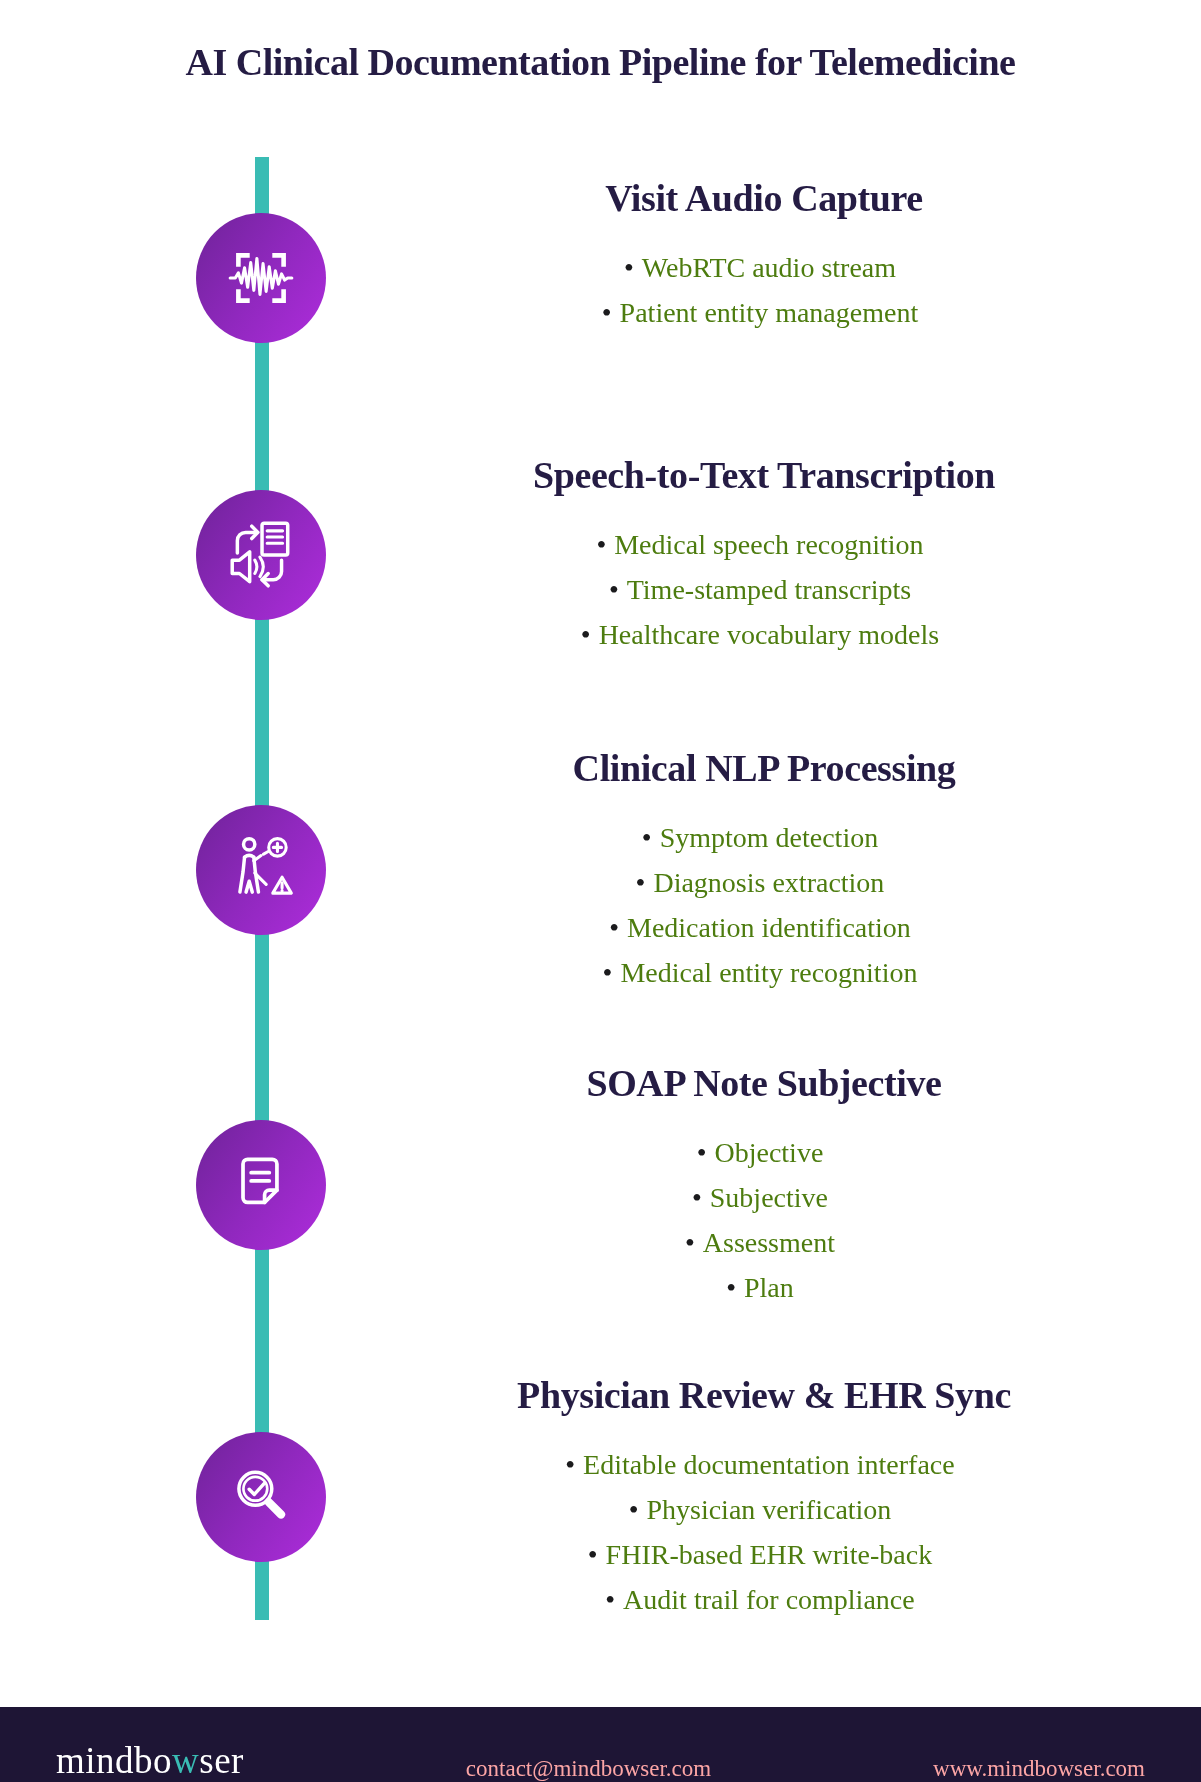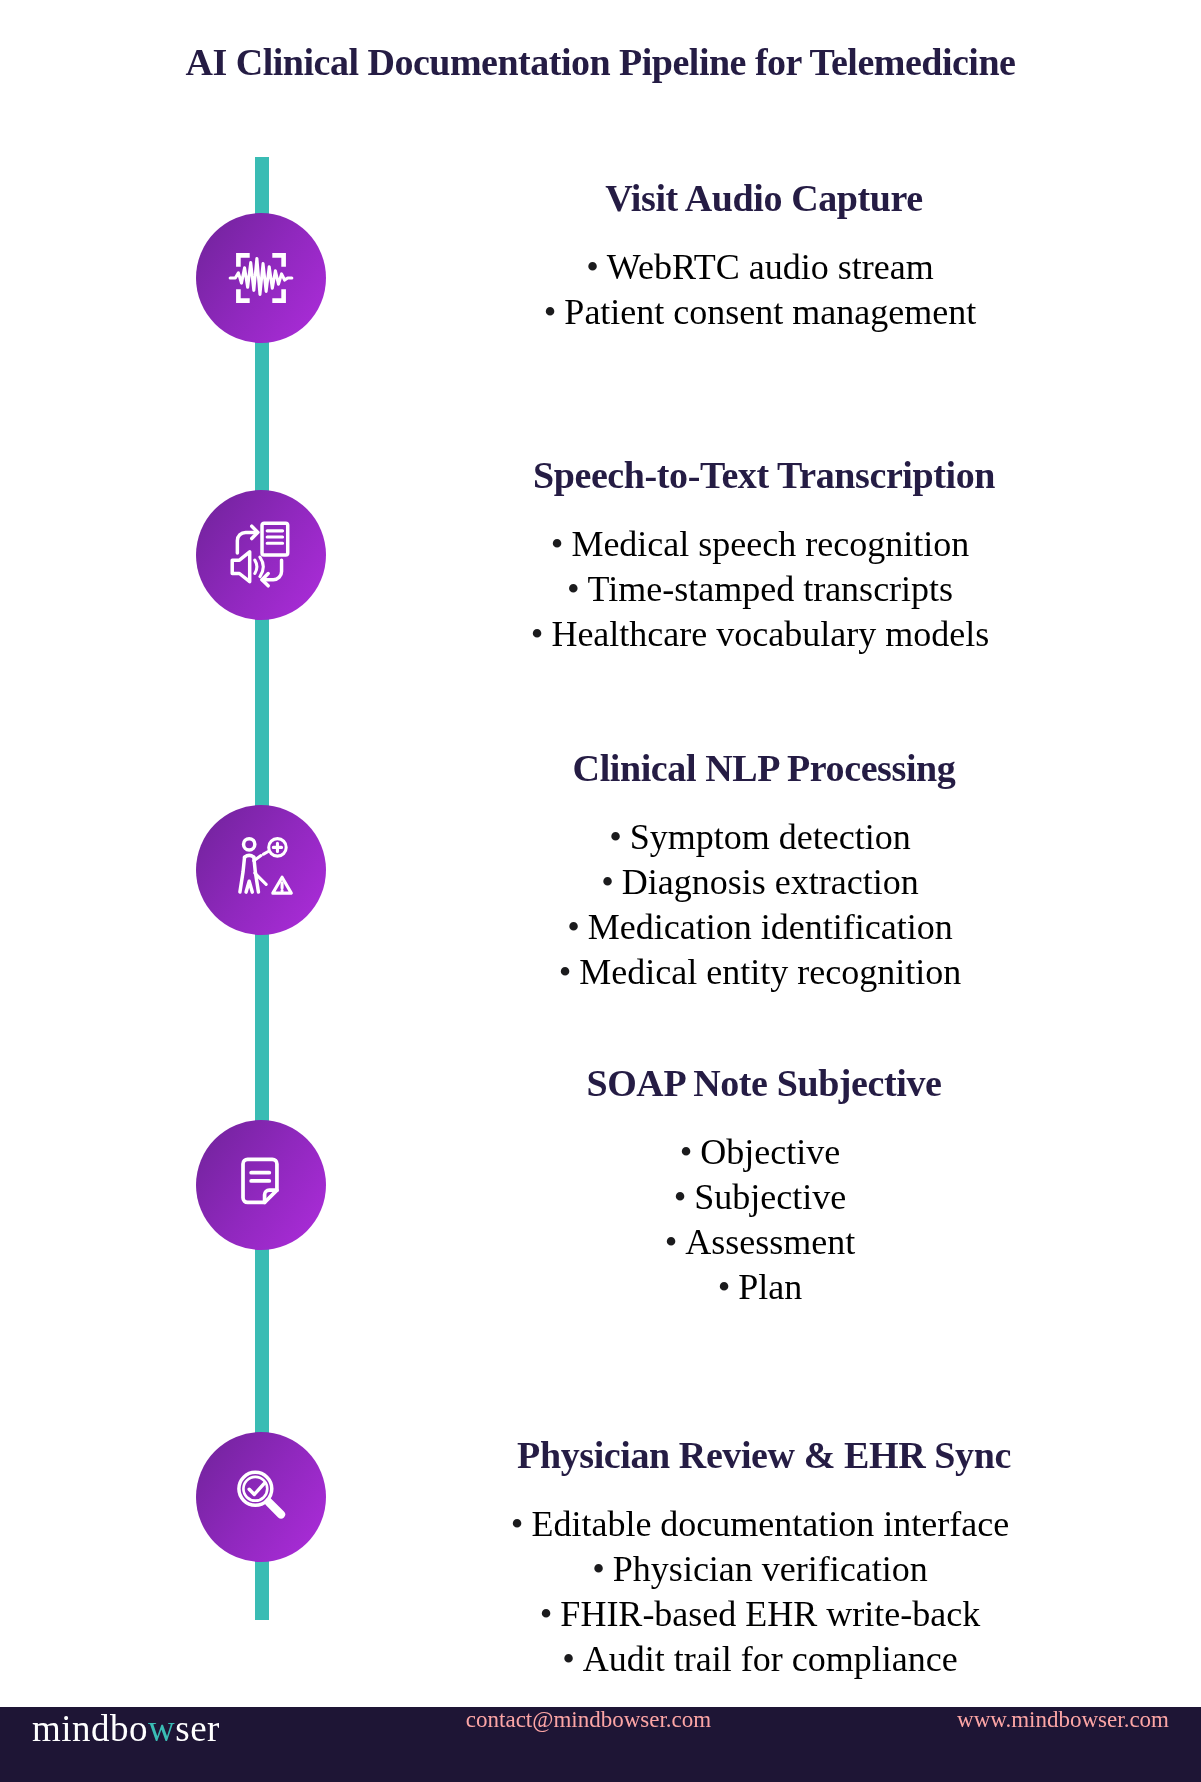--- a/index.html
+++ b/index.html
@@ -54,39 +54,39 @@
     font-weight: 800;
     letter-spacing: -0.4px;
     color: #251c44;
   }
   .step-content ul {
     margin: 24px 0 0 0;
     padding: 0;
     list-style: none;
   }
   .step-content li {
-    font-size: 36px;
+    font-size: 28px;
     line-height: 45px;
-    color: #000000;
+    color: #4d7c0f;
   }
   .step-content li::before {
     content: "•";
     margin-right: 8px;
     color: #1b1b1d;
   }
   .footer {
     position: absolute;
     left: 0; bottom: 0;
     width: 100%;
     height: 75px;
     background: #1e1535;
     display: flex;
-    align-items: flex-start;
+    align-items: flex-end;
     justify-content: space-between;
-    padding: 0 32px;
+    padding: 0 56px;
     box-sizing: border-box;
   }
   .logo {
     font-size: 37px;
     font-weight: 400;
     color: #ffffff;
     letter-spacing: 0.5px;
   }
   .logo .accent { color: #3abcb4; }
   .footer-text {
@@ -107,21 +107,21 @@
     <svg width="74" height="74" viewBox="0 0 72 72" fill="none" stroke="#ffffff">
       <path d="M14 25 V14 H25 M47 14 H58 V25 M58 47 V58 H47 M25 58 H14 V47" stroke-width="4.5" stroke-linejoin="miter"></path>
       <polyline points="6,36 11,36 14,31 17,41 20,26 23,45 26,21 29,48 32,17 35,52 38,22 41,49 44,25 47,46 50,29 53,42 56,32 59,38 62,36 66,36" stroke-width="3" stroke-linecap="round" stroke-linejoin="round"></polyline>
     </svg>
   </div>
 
   <div class="step-content" style="top:175px">
     <h2>Visit Audio Capture</h2>
     <ul>
       <li>WebRTC audio stream</li>
-      <li>Patient consent management</li>
+      <li>Patient entity management</li>
     </ul>
   </div>
 
   <div class="step-circle" style="top:490px">
     <svg width="74" height="74" viewBox="0 0 72 72" fill="none" stroke="#ffffff" stroke-linecap="round" stroke-linejoin="round">
       <rect x="37" y="5" width="25" height="31" rx="2" stroke-width="3.4"></rect>
       <path d="M42 12.5 H57 M42 18.5 H57 M42 24.5 H57" stroke-width="3"></path>
       <path d="M8 41 H15 L25 33 V62 L15 54 H8 Z" stroke-width="3.4"></path>
       <path d="M30 41 q4 6.5 0 13 M35 38 q6.5 9.5 0 19" stroke-width="3"></path>
       <path d="M13 34 V22 a8 8 0 0 1 8 -8 h11" stroke-width="3.4"></path>
@@ -186,21 +186,21 @@
 
   <div class="step-circle" style="top:1432px">
     <svg width="74" height="74" viewBox="0 0 72 72" fill="none" stroke="#ffffff" stroke-linecap="round" stroke-linejoin="round">
       <circle cx="30.5" cy="28" r="16" stroke-width="3.4"></circle>
       <circle cx="30.5" cy="28" r="11.6" stroke-width="2.6"></circle>
       <path d="M24.5 28.5 l5 5 L39 23" stroke-width="3.4"></path>
       <path d="M43.5 41 L55.5 53" stroke-width="8"></path>
     </svg>
   </div>
 
-  <div class="step-content" style="top:1432px">
+  <div class="step-content" style="top:1372px">
     <h2>Physician Review &amp; EHR Sync</h2>
     <ul>
       <li>Editable documentation interface</li>
       <li>Physician verification</li>
       <li>FHIR-based EHR write-back</li>
       <li>Audit trail for compliance</li>
     </ul>
   </div>
 
   <footer class="footer">

